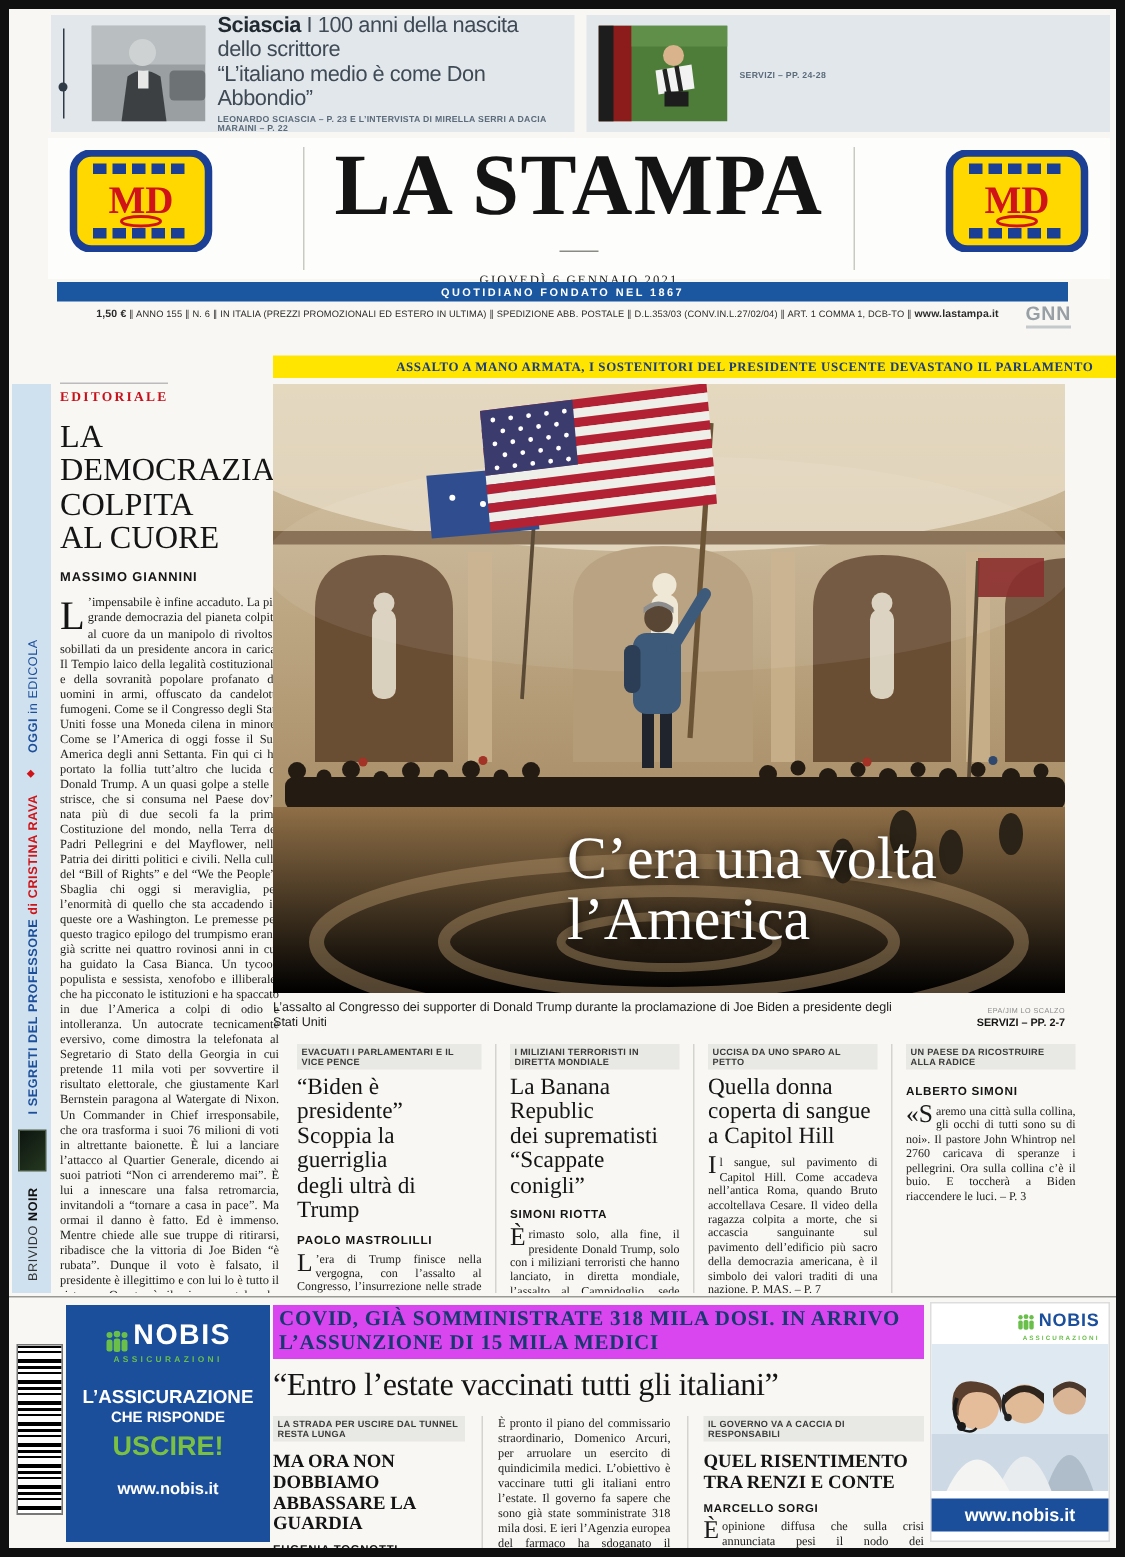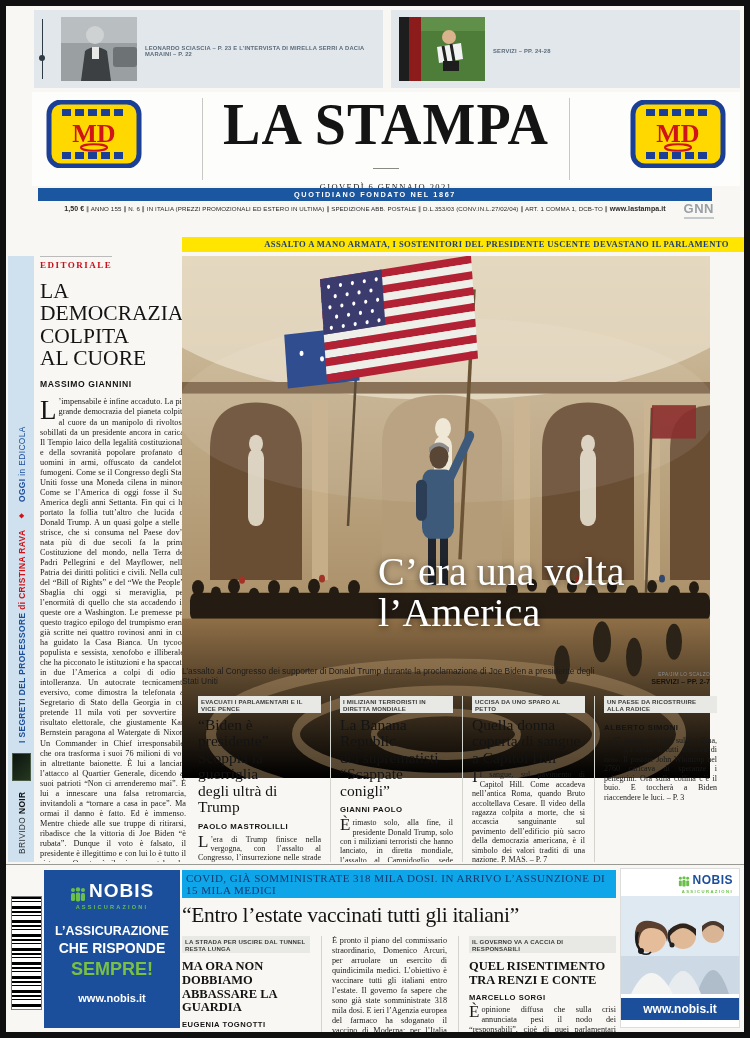--- a/index.html
+++ b/index.html
@@ -47,21 +47,21 @@
 
   
   .editorial{position:absolute;left:34px;top:248px;width:146px;height:608px;overflow:hidden;}
   .ed-label{color:#c6101b;font-weight:bold;font-size:9px;letter-spacing:1.5px;font-family:"Liberation Serif",serif;border-top:1px solid #bbb;padding-top:3px;display:inline-block;}
   .ed-head{font-family:"Liberation Serif",serif;font-size:21.5px;line-height:1.04;color:#141414;margin-top:8px;white-space:pre-line;}
   .ed-author{font-size:8.6px;font-weight:bold;letter-spacing:0.6px;color:#141414;margin:10px 0 8px;}
   .ed-body{font-family:"Liberation Serif",serif;font-size:8.3px;line-height:1.21;color:#1a1a1a;text-align:justify;}
   .dropcap{float:left;font-family:"Liberation Serif",serif;font-size:27px;line-height:0.82;padding:2px 2px 0 0;color:#141414;}
 
   
-  .photo{position:absolute;left:176px;top:250px;width:528px;height:522px;overflow:hidden;background:#6d28d9;}
+  .photo{position:absolute;left:176px;top:250px;width:528px;height:406px;overflow:hidden;background:#6d28d9;}
   .photo svg{display:block;width:100%;height:100%;}
   .photo-head{position:absolute;left:196px;top:296px;font-family:"Liberation Serif",serif;font-size:40px;line-height:1.02;color:#fff;text-shadow:0 1px 7px rgba(0,0,0,.65);white-space:pre-line;}
 
   .caption-row{position:absolute;left:176px;top:660px;width:528px;display:flex;justify-content:space-between;align-items:flex-end;}
   .caption{font-size:8.4px;color:#1c1c1c;max-width:420px;}
   .cap-right{text-align:right;}
   .credit{font-size:4.8px;color:#8b8b8b;letter-spacing:0.3px;}
   .services{font-size:7.2px;font-weight:bold;color:#141414;}
 
   
@@ -70,40 +70,40 @@
   .story:first-child{border-left:none;padding-left:0;}
   .kicker{display:inline-block;background:#e8e8e4;color:#3a3a3a;font-size:6.1px;font-weight:bold;letter-spacing:0.2px;padding:1.5px 3px;margin-bottom:4px;}
   .story-head{font-family:"Liberation Serif",serif;font-size:15.5px;line-height:1.06;color:#141414;white-space:pre-line;}
   .story-author{font-size:7.8px;font-weight:bold;letter-spacing:0.5px;color:#141414;margin:6px 0 4px;}
   .story-body{font-family:"Liberation Serif",serif;font-size:8px;line-height:1.18;color:#1a1a1a;text-align:justify;margin-top:4px;}
   .sdrop{float:left;font-family:"Liberation Serif",serif;font-size:17px;line-height:0.85;padding-right:2px;}
 
   
   .bottom-sep{position:absolute;left:0;right:0;top:858px;border-top:1px solid #9a9a95;}
   .covid{position:absolute;left:176px;top:864px;width:434px;}
-  .covid-kicker{display:inline-block;background:#0ea5e9;color:#16396f;font-family:"Liberation Serif",serif;font-weight:normal;font-size:11px;letter-spacing:0.5px;padding:2px 4px;}
+  .covid-kicker{display:inline-block;background:#d946ef;color:#16396f;font-family:"Liberation Serif",serif;font-weight:bold;font-size:14px;letter-spacing:0.5px;padding:2px 4px;}
   .covid-head{font-family:"Liberation Serif",serif;font-size:21.5px;letter-spacing:-0.3px;color:#141414;margin-top:5px;white-space:nowrap;}
   .covid-cols{display:grid;grid-template-columns:128px 126px 158px;column-gap:11px;margin-top:8px;}
   .bcol{overflow:hidden;border-left:1px solid #d4d4cf;padding-left:10px;}
   .bcol:first-child{border-left:none;padding-left:0;}
   .bhead{font-family:"Liberation Serif",serif;font-weight:bold;font-size:12.5px;line-height:1.1;color:#141414;white-space:pre-line;margin-top:3px;}
   .bauthor{font-size:7.6px;font-weight:bold;letter-spacing:0.5px;margin:5px 0 3px;color:#141414;}
   .bbody{font-family:"Liberation Serif",serif;font-size:8.2px;line-height:1.22;text-align:justify;color:#1a1a1a;}
 
   
   .barcode{position:absolute;left:5px;top:890px;width:29px;height:112px;background:
     repeating-linear-gradient(180deg,#000 0 2px,#fff 2px 4px,#000 4px 5px,#fff 5px 9px,#000 9px 12px,#fff 12px 14px);border:1px solid #777;}
 
   
   .ad-left{position:absolute;left:38px;top:864px;width:136px;height:158px;background:#1b4f9c;color:#fff;text-align:center;padding-top:10px;box-sizing:border-box;cursor:pointer;}
   .nb-row{display:flex;align-items:flex-end;justify-content:center;gap:3px;}
   .nb-brand{font-size:19px;font-weight:bold;letter-spacing:1px;color:#fff;}
   .nb-sub{font-size:5.6px;letter-spacing:2.2px;color:#6abf4b;font-weight:bold;margin-top:2px;}
   .nb-l1{font-size:12.5px;font-weight:bold;margin-top:14px;}
-  .nb-l2{font-size:14px;font-weight:bold;margin-top:2px;}
+  .nb-l2{font-size:10px;font-weight:bold;margin-top:2px;}
   .nb-l3{font-size:18px;font-weight:bold;color:#7ac143;margin-top:3px;}
   .nb-url{font-size:11px;font-weight:bold;margin-top:12px;}
 
   
   .ad-right{position:absolute;left:614px;top:862px;width:120px;height:160px;background:#fff;border:1px solid #ddd;box-sizing:border-box;cursor:pointer;}
   .ar-logo{display:flex;align-items:flex-end;justify-content:flex-end;gap:2px;padding:4px 6px 2px;}
   .ar-brand{font-size:12px;font-weight:bold;color:#1b4f9c;letter-spacing:0.5px;}
   .ar-sub{font-size:4.2px;color:#6abf4b;letter-spacing:1.4px;text-align:right;padding-right:6px;font-weight:bold;}
   .ar-photo{height:98px;margin-top:2px;}
   .ar-url{height:22px;background:#1b4f9c;color:#fff;font-weight:bold;font-size:12px;text-align:center;line-height:22px;}
@@ -118,20 +118,21 @@
       <div class="tmarker"></div>
       <svg class="tphoto" width="76" height="64">
         <rect width="76" height="64" fill="#9aa0a2"></rect>
         <rect x="0" y="0" width="76" height="26" fill="#b9bec0"></rect>
         <rect x="52" y="30" width="24" height="20" rx="3" fill="#6d7274"></rect>
         <circle cx="34" cy="18" r="9" fill="#cfd2d2"></circle>
         <path d="M20 64 L24 34 Q34 26 46 34 L50 64 Z" fill="#3c4042"></path>
         <rect x="31" y="30" width="7" height="12" fill="#e8e8e6"></rect>
       </svg>
       <div class="ttext">
+        <div class="thead"><b>Sciascia</b><span> I 100 anni della nascita dello scrittore</span><br><span>“L’italiano medio è come Don Abbondio”</span></div>
         <div class="tby">LEONARDO SCIASCIA – P. 23 E L’INTERVISTA DI MIRELLA SERRI A DACIA MARAINI – P. 22</div>
       </div>
     </div>
     <div class="teaser">
       <svg class="tphoto" width="86" height="64">
         <rect width="86" height="64" fill="#4e7d3a"></rect>
         <rect x="0" y="0" width="22" height="64" fill="#8c1c1c"></rect>
         <rect x="0" y="0" width="10" height="64" fill="#1d1d1d"></rect>
         <rect x="22" y="0" width="64" height="14" fill="#5f8f49"></rect>
         <circle cx="50" cy="20" r="7" fill="#d9b38c"></circle>
@@ -373,21 +374,21 @@
 Scoppia la guerriglia
 degli ultrà di Trump</div>
       <div class="story-author">PAOLO MASTROLILLI</div>
       <div class="story-body"><span class="sdrop">L</span><span>’era di Trump finisce nella vergogna, con l’assalto al Congresso, l’insurrezione nelle strade di Washington, e il coprifuoco nella capitale di quella che era la democrazia di riferimento per il mondo libero. – P. 2</span></div>
     </div>
     <div class="story">
       <span class="kicker">I MILIZIANI TERRORISTI IN DIRETTA MONDIALE</span>
       <div class="story-head">La Banana Republic
 dei suprematisti
 “Scappate conigli”</div>
-      <div class="story-author">GIANNI PAOLO</div>
+      <div class="story-author">SIMONI RIOTTA</div>
       <div class="story-body"><span class="sdrop">È</span><span> rimasto solo, alla fine, il presidente Donald Trump, solo con i miliziani terroristi che hanno lanciato, in diretta mondiale, l’assalto al Campidoglio, sede della storica democrazia americana. – PP. 4-5</span></div>
     </div>
     <div class="story">
       <span class="kicker">UCCISA DA UNO SPARO AL PETTO</span>
       <div class="story-head">Quella donna
 coperta di sangue
 a Capitol Hill</div>
       <div class="story-body"><span class="sdrop">I</span><span>l sangue, sul pavimento di Capitol Hill. Come accadeva nell’antica Roma, quando Bruto accoltellava Cesare. Il video della ragazza colpita a morte, che si accascia sanguinante sul pavimento dell’edificio più sacro della democrazia americana, è il simbolo dei valori traditi di una nazione. P. MAS. – P. 7</span></div>
     </div>
     <div class="story">
@@ -411,21 +412,21 @@
             <rect x="5.8" y="5.4" width="4.4" height="9" rx="1.6"></rect>
           <circle cx="13" cy="3" r="2"></circle>
             <rect x="11" y="6" width="4" height="8" rx="1.5"></rect>
         </g>
       </svg>
       <span class="nb-brand">NOBIS</span>
     </div>
     <div class="nb-sub">ASSICURAZIONI</div>
     <div class="nb-l1">L’ASSICURAZIONE</div>
     <div class="nb-l2">CHE RISPONDE</div>
-    <div class="nb-l3">SEMPRE!</div>
+    <div class="nb-l3">USCIRE!</div>
     <div class="nb-url">www.nobis.it</div>
   </div>
 
   <div class="covid">
     <span class="covid-kicker">COVID, GIÀ SOMMINISTRATE 318 MILA DOSI. IN ARRIVO L’ASSUNZIONE DI 15 MILA MEDICI</span>
     <div class="covid-head">“Entro l’estate vaccinati tutti gli italiani”</div>
     <div class="covid-cols">
       <div class="bcol">
         <span class="kicker">LA STRADA PER USCIRE DAL TUNNEL RESTA LUNGA</span>
         <div class="bhead">MA ORA NON DOBBIAMO

